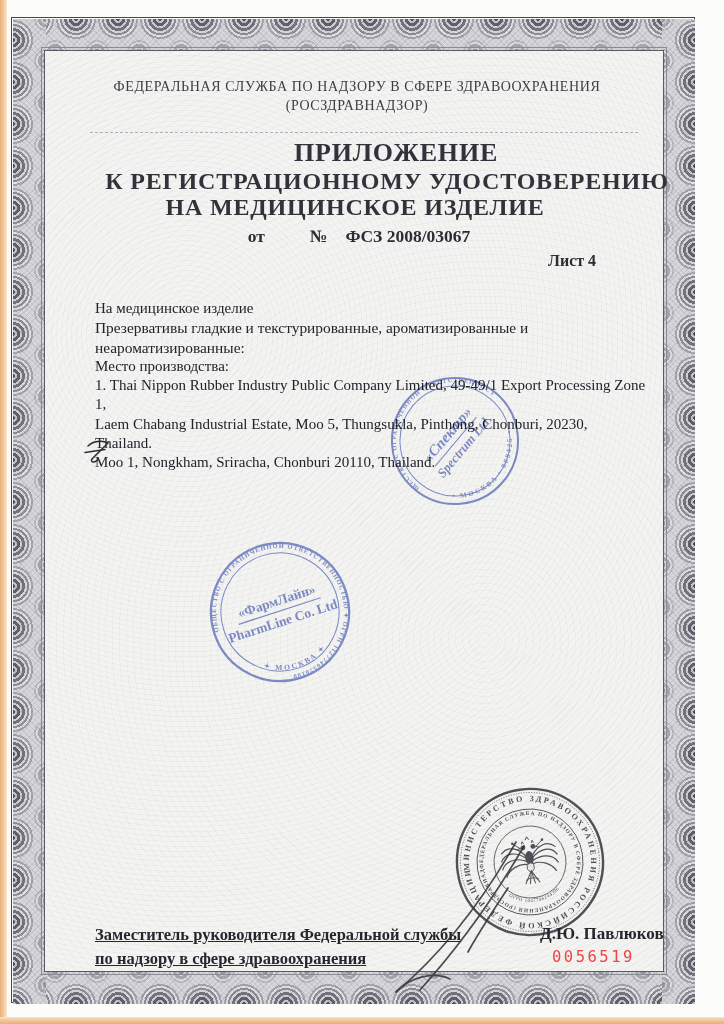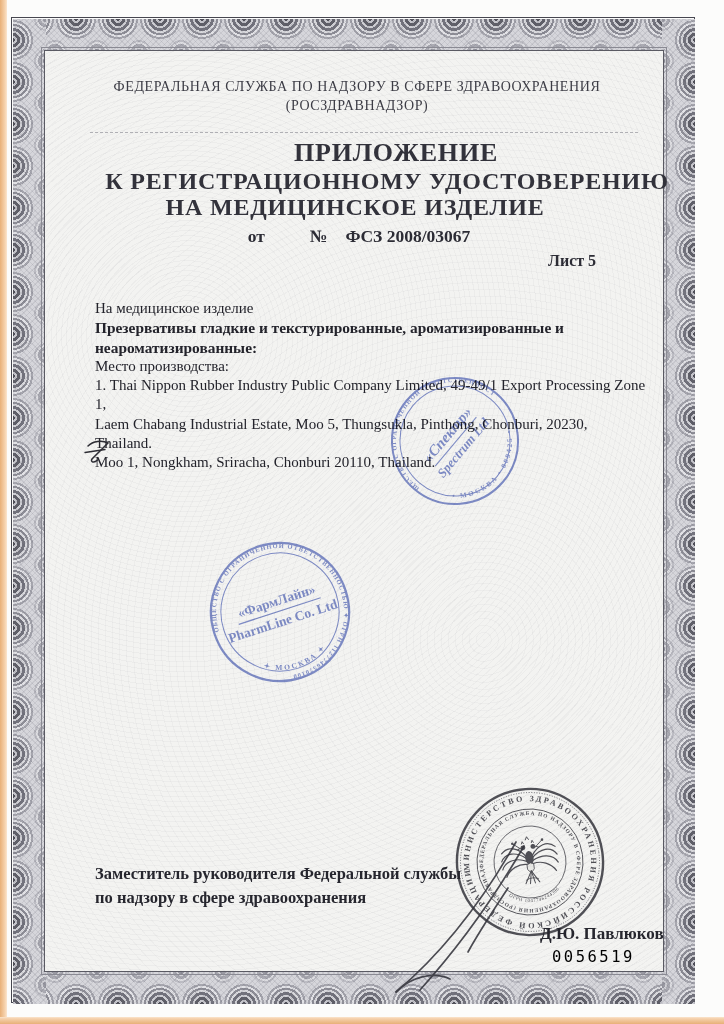--- a/index.html
+++ b/index.html
@@ -51,31 +51,31 @@
   .divider{left:90px;top:132px;width:548px;border-top:1px dashed #9b9ba2;opacity:.75;}
   .ttl{left:45px;width:620px;text-align:center;font-weight:bold;color:#32323b;letter-spacing:.8px;}
   .t1{top:138px;font-size:26px;margin-left:41px;} .t2{top:168px;font-size:24px;padding-left:32px;} .t3{top:194px;font-size:24px;}
   .dateline{left:45px;top:226px;width:628px;display:flex;justify-content:center;align-items:baseline;
     font-weight:bold;font-size:17.5px;color:#2c2c35;}
   .dateline .dprefix{margin-right:9px;}
   .dateline .dno{margin-left:36px;}
   .dateline .dnum{margin-left:18px;}
   .sheet{left:548px;top:252px;font-weight:bold;font-size:16px;color:#2c2c35;}
   .body-block{left:95px;top:299px;width:552px;font-size:15px;line-height:19.3px;color:#23232b;}
-  .body-block .b{font-weight:bold;font-size:15.4px;}
+  .body-block .b{font-weight:normal;font-size:15.4px;}
   
   .stamp{position:absolute;mix-blend-mode:multiply;}
   .stamp.blue{color:#6d7ec8;opacity:.85;}
   .stamp.gray{color:#45454d;opacity:.92;}
   .stamp text{fill:currentColor;font-family:"Liberation Serif", serif;}
   .sig-overlay{position:absolute;left:0;top:0;pointer-events:none;}
-  .post{left:95px;top:862px;width:370px;font-weight:bold;font-size:16.5px;line-height:24px;color:#26262e;}
+  .post{left:95px;top:923px;width:370px;font-weight:bold;font-size:16.5px;line-height:24px;color:#26262e;text-decoration:underline;}
   .signer{left:540px;top:924px;font-weight:bold;font-size:17px;color:#26262e;text-align:center;}
   .formno{left:552px;top:948px;font-family:"DejaVu Sans Mono", monospace;font-size:15.5px;
-    letter-spacing:2.5px;color:#000000;}
+    letter-spacing:2.5px;color:#ef4444;}
 </style>
 </head>
 <body>
 
 <div class="page">
   <div class="edge-left"></div>
   <div class="edge-bottom"></div>
 
   <div class="frame-outer"></div>
   <div class="band h top"></div>
@@ -90,21 +90,21 @@
 
   <div class="abs ttl t1">ПРИЛОЖЕНИЕ</div>
   <div class="abs ttl t2">К РЕГИСТРАЦИОННОМУ УДОСТОВЕРЕНИЮ</div>
   <div class="abs ttl t3">НА МЕДИЦИНСКОЕ ИЗДЕЛИЕ</div>
 
   <div class="abs dateline">
     <span class="dprefix">от</span>
     <span class="dno">№</span>
     <span class="dnum">ФСЗ 2008/03067</span>
   </div>
-  <div class="abs sheet">Лист 5</div>
+  <div class="abs sheet">Лист 4</div>
 
   <div class="abs body-block">
     <div>На медицинское изделие</div>
     <div class="b">Презервативы гладкие и текстурированные, ароматизированные и</div>
     <div class="b">неароматизированные:</div>
     <div>Место производства:</div>
     <div>1. Thai Nippon Rubber Industry Public Company Limited, 49-49/1 Export Processing Zone 1,</div>
     <div>Laem Chabang Industrial Estate, Moo 5, Thungsukla, Pinthong, Chonburi, 20230, Thailand.</div>
     <div>Moo 1, Nongkham, Sriracha, Chonburi 20110, Thailand.</div>
   </div>

